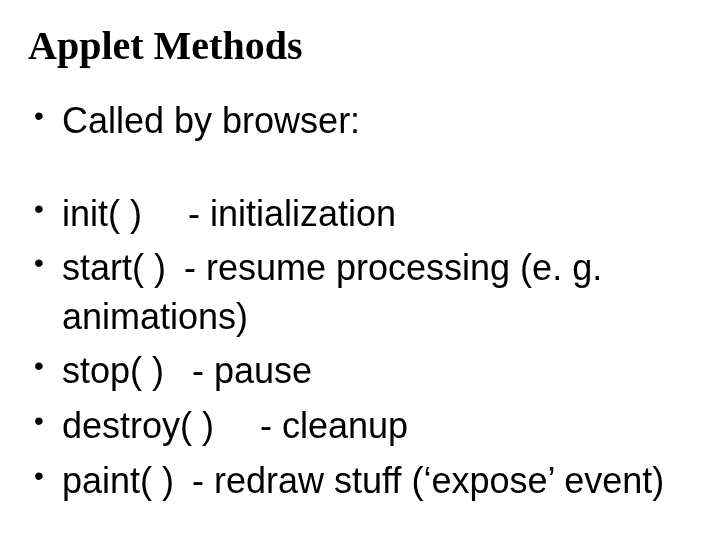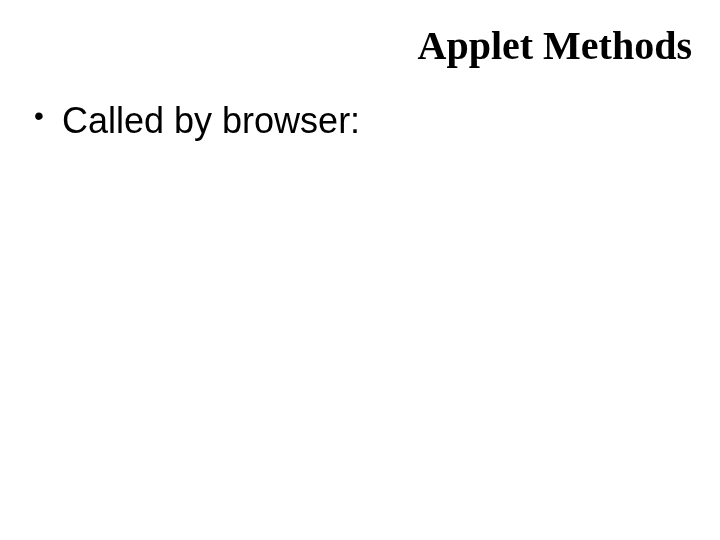--- a/index.html
+++ b/index.html
@@ -13,21 +13,21 @@
   }
   .slide {
     width: 720px;
     height: 540px;
     box-sizing: border-box;
     padding: 22px 28px 0 28px;
   }
   .title {
     font-size: 40px;
     font-weight: bold;
-    text-align: right;
+    text-align: left;
     margin: 0 0 28px 0;
   }
   .body {
     font-family: Arial, Helvetica, sans-serif;
     font-size: 36px;
     line-height: 1.35;
   }
   ul.bullets {
     list-style: none;
     margin: 0;
@@ -56,14 +56,21 @@
 <div class="slide">
   <h1 class="title">Applet Methods</h1>
 
   <div class="body">
     <ul class="bullets">
       <li>Called by browser:</li>
     </ul>
 
     <div class="gap"></div>
 
+    <ul class="bullets">
+      <li>init( )  - initialization</li>
+      <li>start( ) - resume processing (e. g. animations)</li>
+      <li>stop( )  - pause</li>
+      <li>destroy( )  - cleanup</li>
+      <li>paint( ) - redraw stuff (‘expose’ event)</li>
+    </ul>
   </div>
 </div>
 
 </body></html>

